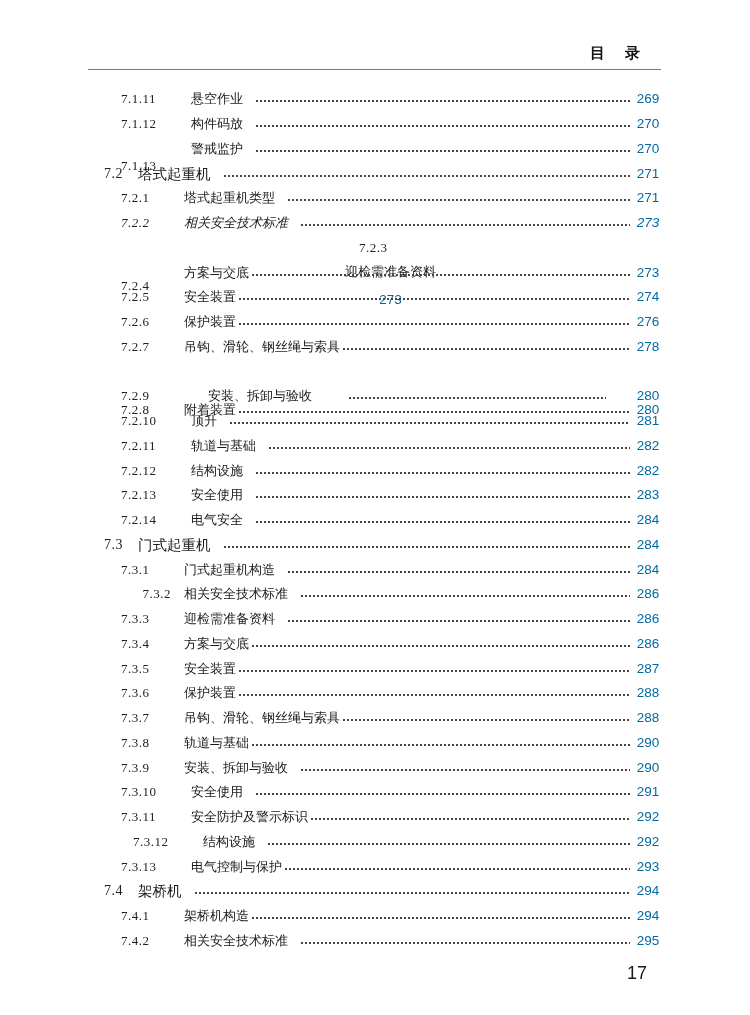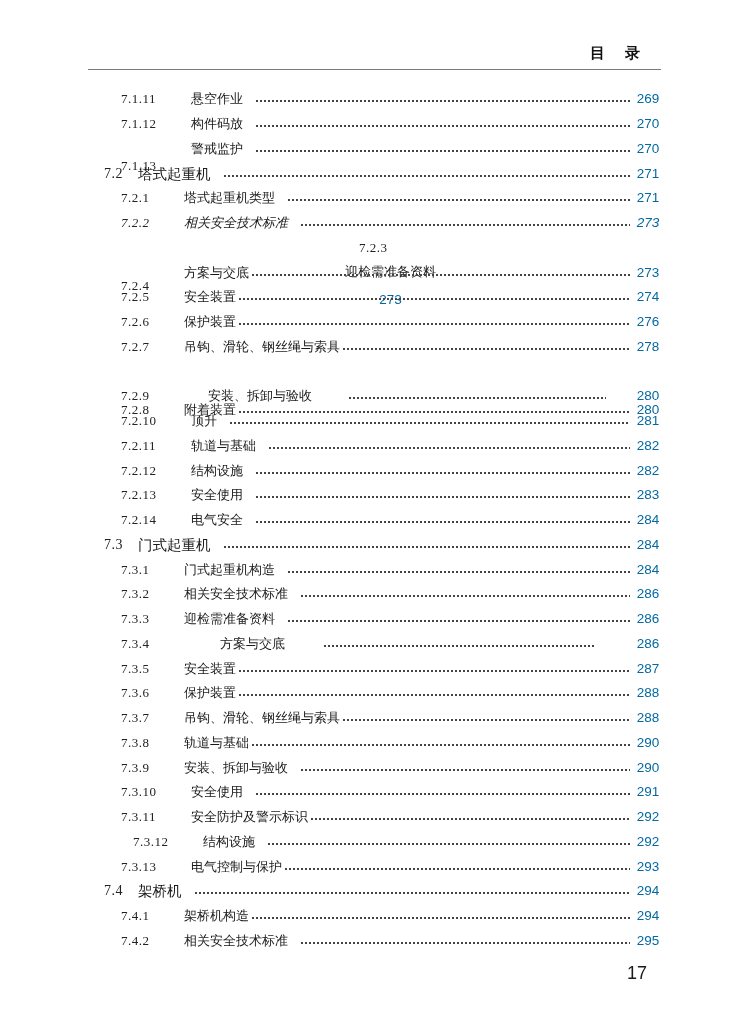--- a/index.html
+++ b/index.html
@@ -221,32 +221,32 @@
       <span class="leader" style="margin-left: 12px;"></span>
       <span class="page">284</span>
     </div>
     <div class="row lvl3" style="top: 470.25px;">
       <span class="num w5" style="width: 50px;">7.3.1</span>
       <span class="title">门式起重机构造</span>
       <span class="leader" style="margin-left: 12px;"></span>
       <span class="page">284</span>
     </div>
     <div class="row lvl3" style="top: 495px;">
-      <span class="num w5" style="width: 50px;">7.3.2</span>
+      <span class="num w5" style="width: 50px; text-align: right;">7.3.2</span>
       <span class="title">相关安全技术标准</span>
       <span class="leader" style="margin-left: 12px;"></span>
       <span class="page">286</span>
     </div>
     <div class="row lvl3" style="top: 519.75px;">
       <span class="num w5" style="width: 50px;">7.3.3</span>
       <span class="title">迎检需准备资料</span>
       <span class="leader" style="margin-left: 12px;"></span>
       <span class="page">286</span>
     </div>
-    <div class="row lvl3" style="top: 544.5px; gap: 36px;">
+    <div class="row lvl3" style="top: 544.5px;">
       <span class="num w5" style="width: 50px;">7.3.4</span>
       <span class="title">方案与交底</span>
       <span class="leader tight"></span>
       <span class="page">286</span>
     </div>
     <div class="row lvl3" style="top: 569.25px;">
       <span class="num w5" style="width: 50px;">7.3.5</span>
       <span class="title">安全装置</span>
       <span class="leader tight"></span>
       <span class="page">287</span>

